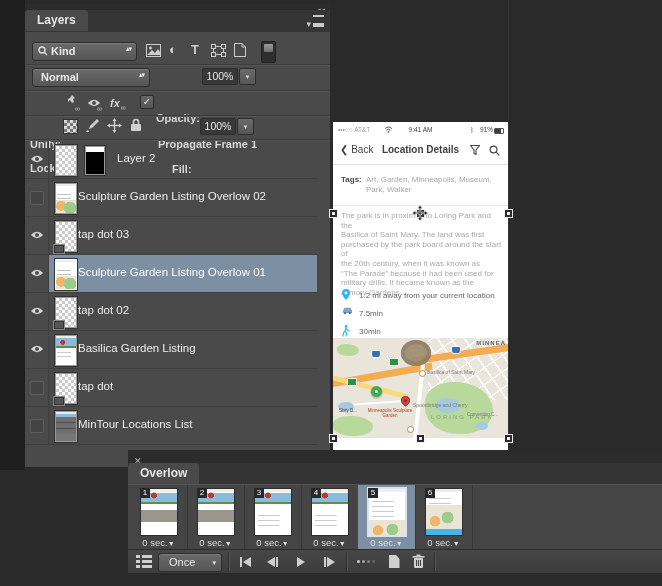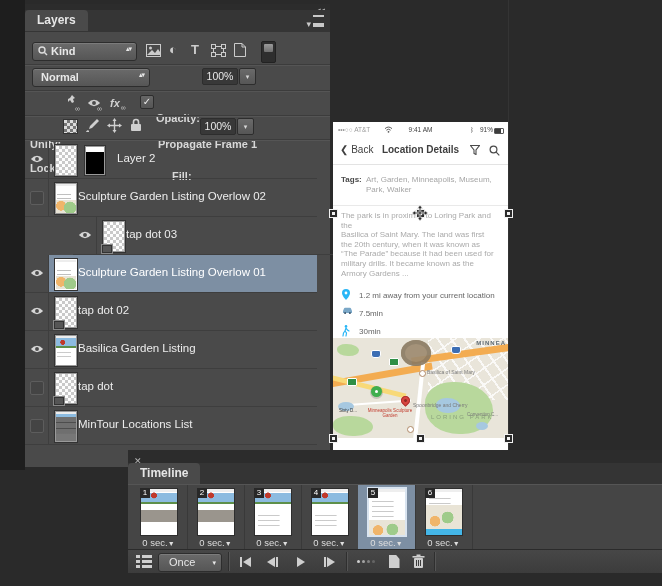--- a/index.html
+++ b/index.html
@@ -251,21 +251,21 @@
           <path d="M12 1 L14 3 L7 10 L4 11 L5 8 Z" fill="#cfcfcf"></path>
           <path d="M3 12 Q1 13 1 14 L4 14 Q4.5 13 3 12Z" fill="#cfcfcf"></path>
         </svg>
       <svg class="abs" style="left:82px;top:1px;" width="15" height="15" viewBox="0 0 15 15">
           <path d="M7.5 0 L9.5 3 H8.2 V6.8 H12 V5.5 L15 7.5 L12 9.5 V8.2 H8.2 V12 H9.5 L7.5 15 L5.5 12 H6.8 V8.2 H3 V9.5 L0 7.5 L3 5.5 V6.8 H6.8 V3 H5.5 Z" fill="#cfcfcf"></path>
         </svg>
       <svg class="abs" style="left:105px;top:1px;" width="12" height="14" viewBox="0 0 12 14">
           <rect x="1" y="6" width="10" height="7" rx="1" fill="#cfcfcf"></rect>
           <path d="M3.5 6 V4 a2.5 2.5 0 0 1 5 0 V6" fill="none" stroke="#cfcfcf" stroke-width="1.6"></path>
         </svg>
-      <span class="lbl abs" style="left:147px;top:11px;font-weight:bold;">Fill:</span>
+      <span class="lbl abs" style="left:147px;top:4px;font-weight:bold;">Fill:</span>
       <div class="valbox abs" style="left:175px;top:1px;width:34px;height:15px;line-height:15px;">100%</div>
       <div class="ddbtn abs" style="left:212px;top:1px;width:15px;height:15px;line-height:15px;">▾</div>
     </div>
     <div class="sep abs" style="left:0;top:135px;width:100%;"></div>
 
     <div class="layer-row" style="top:137px;">
       <div class="eyewell">
         <svg class="eye" width="14" height="10" viewBox="0 0 16 10">
             <path d="M1 5 Q8 -2.5 15 5 Q8 12.5 1 5 Z" fill="#d6d6d6"></path>
             <circle cx="8" cy="5" r="2.2" fill="#4a4a4a"></circle>
@@ -277,21 +277,21 @@
     </div>
 
     <div class="layer-row" style="top:175px;">
       <div class="eyewell">
           <div class="eye-empty"></div>
         </div>
       <div class="thumb thumb-listmap" style="left:30px;"></div>
       <span class="layername">Sculpture Garden Listing Overlow 02</span>
     </div>
 
-    <div class="layer-row" style="top:213px;margin-left:48px;">
+    <div class="layer-row" style="top:213px;">
       <div class="eyewell">
         <svg class="eye" width="14" height="10" viewBox="0 0 16 10">
             <path d="M1 5 Q8 -2.5 15 5 Q8 12.5 1 5 Z" fill="#d6d6d6"></path>
             <circle cx="8" cy="5" r="2.2" fill="#4a4a4a"></circle>
           </svg>
       </div>
       <div class="thumb checker" style="left:30px;">
           <div class="tapicon"></div>
         </div>
       <span class="layername">tap dot 03</span>
@@ -376,20 +376,21 @@
           <line x1="7.2" y1="7.2" x2="10.3" y2="10.3" stroke="#4a4a4a" stroke-width="1.2"></line>
         </svg>
     </div>
     <div class="tagsblock">
       <span class="tagslabel">Tags:</span>
       <span class="tagsvalue">Art, Garden, Minneapolis, Museum, Park, Walker</span>
     </div>
     <div class="bodytext">
       <div>The park is in proximity to Loring Park and the</div>
       <div>Basilica of Saint Mary. The land was first</div>
+      <div>purchased by the park board around the start of</div>
       <div>the 20th century, when it was known as</div>
       <div>“The Parade” because it had been used for</div>
       <div>military drills. It became known as the</div>
       <div>Armory Gardens ...</div>
     </div>
 
     <div class="inforow" style="top:167px;">
       <svg width="8" height="11" viewBox="0 0 8 11">
           <path d="M4 0 A4 4 0 0 1 8 4 C8 7 4 11 4 11 C4 11 0 7 0 4 A4 4 0 0 1 4 0 Z" fill="#29b6f6"></path>
           <circle cx="4" cy="4" r="1.4" fill="#fff"></circle>
@@ -452,21 +453,21 @@
   <div class="handle abs" style="left:504px;top:434px;"></div>
   <svg class="cursor-move" style="left:412px;top:205px;" width="16" height="16" viewBox="0 0 16 16">
     <path d="M8 0 L10.5 3.5 H8.8 V7.2 H12.5 V5.5 L16 8 L12.5 10.5 V8.8 H8.8 V12.5 H10.5 L8 16 L5.5 12.5 H7.2 V8.8 H3.5 V10.5 L0 8 L3.5 5.5 V7.2 H7.2 V3.5 H5.5 Z" fill="#2b2b2b" stroke="#f2f2f2" stroke-width="0.7"></path>
   </svg>
 
   <div class="abs" id="timeline">
     <div id="tl-topbar">
       <span class="close-x">✕</span>
     </div>
     <div id="tl-tabrow">
-      <span class="tab">Timeline</span>
+      <span class="tab">Overlow</span>
     </div>
     <div id="tl-frames">
       <div class="frame-cell" style="left:2px;">
         <div class="fthumb ft-photo2">
             <div class="fnum">1</div>
           </div>
         <div class="fdelay"><span>0 sec.</span><span class="dd">▼</span></div>
       </div>
       <div class="frame-cell" style="left:59px;">
         <div class="fthumb ft-photo2">

